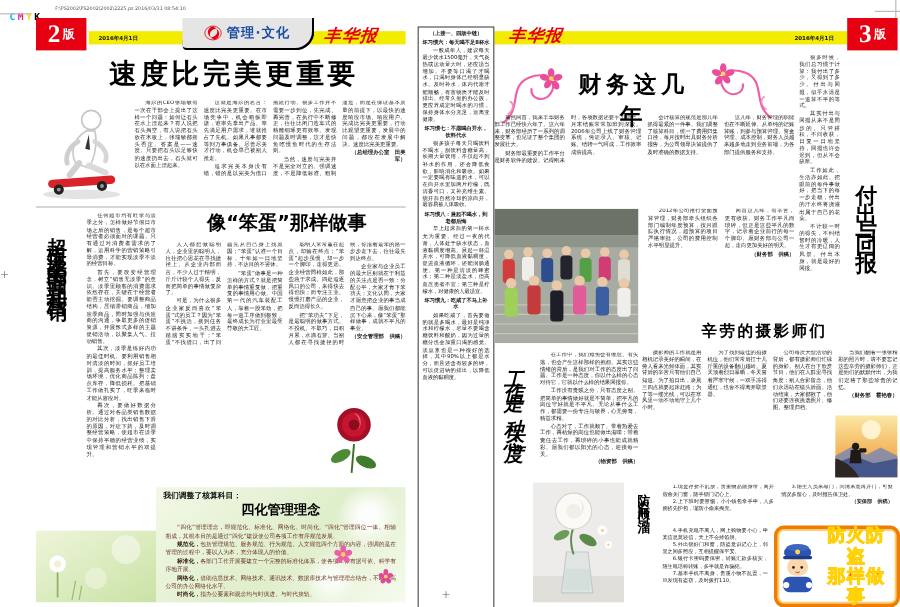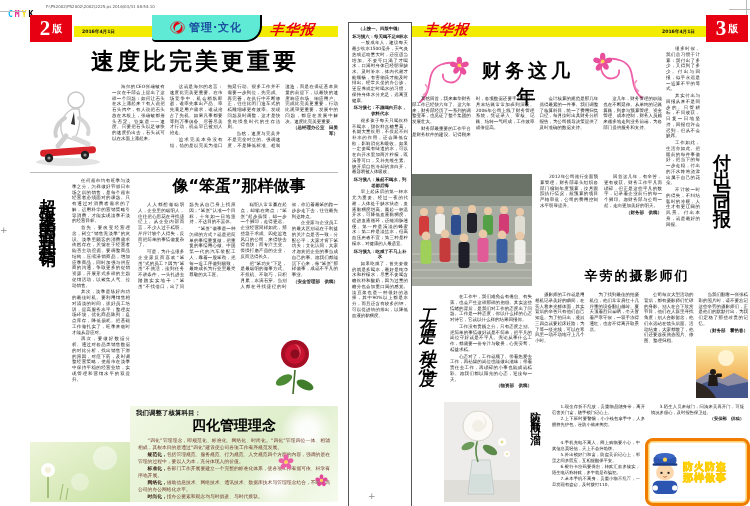--- a/index.html
+++ b/index.html
@@ -13,49 +13,49 @@
   .cols2{column-count:2;column-gap:6px;}
   .cols4{column-count:4;column-gap:5px;}
   .headline{font-family:"Liberation Serif","DejaVu Serif",serif;font-weight:bold;color:#000;text-align:center;}
   .vert{writing-mode:vertical-rl;text-orientation:upright;}
   
   .yellowbar{background:#f3ec00;height:11px;}
   .badge{background:#e60012;color:#fff;display:flex;align-items:center;justify-content:center;font-weight:bold;}
   .badge .num{font-size:21px;line-height:1;font-family:"Liberation Serif",serif;}
   .badge .suf{font-size:10px;margin-left:2px;}
   .datebar{font-size:4.6px;color:#111;font-weight:bold;}
-  .section-tab{background:#5eead4;border-bottom:2px solid #000;border-right:2px solid #000;
+  .section-tab{background:#e5e5e5;border-bottom:2px solid #000;border-right:2px solid #000;
                border-radius:0 0 16px 4px;display:flex;align-items:center;justify-content:center;gap:4px;}
   .section-title{color:#1c4fa1;font-weight:bold;font-size:11px;letter-spacing:1px;}
   .masthead{color:#e60012;font-weight:bold;font-style:italic;font-size:14px;
             font-family:"Liberation Serif","DejaVu Serif",serif;transform:skewX(-6deg);letter-spacing:1px;}
   
   .rule{background:#bbb;}
   .mark{color:#8a8a8a;font-size:9px;line-height:1;}
   .prepress-path{font-size:4px;color:#555;}
   .cmyk span{font-weight:bold;font-size:8px;margin-right:2px;font-family:"DejaVu Sans Mono",monospace;}
   
   .gutterbox{border:1px solid #555;padding:3px 3px;font-size:4.4px;line-height:1.3;text-align:justify;overflow:hidden;}
   .gutterbox p{margin:0;text-indent:2em;}
   .gutterbox .g-head{font-weight:bold;text-indent:0;text-align:center;margin:2px 0 1px 0;}
   .gutterbox .g-cont{font-weight:bold;text-indent:0;text-align:center;margin:0 0 1px 0;}
   
   .culture{background:
      radial-gradient(circle at 85% 25%, rgba(255,255,255,.9) 0 8px, rgba(255,255,255,0) 26px),
      radial-gradient(circle at 70% 80%, rgba(255,255,255,.8) 0 6px, rgba(255,255,255,0) 22px),
      linear-gradient(135deg,#f2f8e6,#dfeecb 55%,#f6fbee);overflow:hidden;}
   .cult-label{font-size:6.5px;font-weight:bold;color:#111;}
-  .cult-title{font-size:14px;}
+  .cult-title{font-size:11px;}
   .cult-body{font-size:4.8px;line-height:1.45;color:#6b3326;text-align:justify;}
   .cult-body p{margin:0;text-indent:2em;}
   .cult-term{color:#30180f;font-weight:bold;}
   
   .poster{background:#fff;border:3px solid #f07d00;border-radius:8px;box-shadow:0 0 0 1.5px #fbd06b inset;
           display:flex;align-items:center;gap:3px;padding:2px;}
-  .poster-text{font-weight:bold;font-size:10px;line-height:1.15;color:#e60012;text-align:center;
+  .poster-text{font-weight:bold;font-size:15px;line-height:1.15;color:#e60012;text-align:center;
                -webkit-text-stroke:.6px #ffd400;text-shadow:0 0 1px #ffd400;letter-spacing:1px;}
   .bigvert{font-family:"Liberation Serif","DejaVu Serif",serif;font-weight:bold;color:#000;}
 </style>
 </head>
 <body>
 
 <div class="sheet">
 
   <div class="abs cmyk" style="left:8px;top:2px;">
     <span style="color:#00b7ef">C</span><span style="color:#ec1e8c">M</span><span style="color:#f5df00">Y</span><span style="color:#000">K</span>

